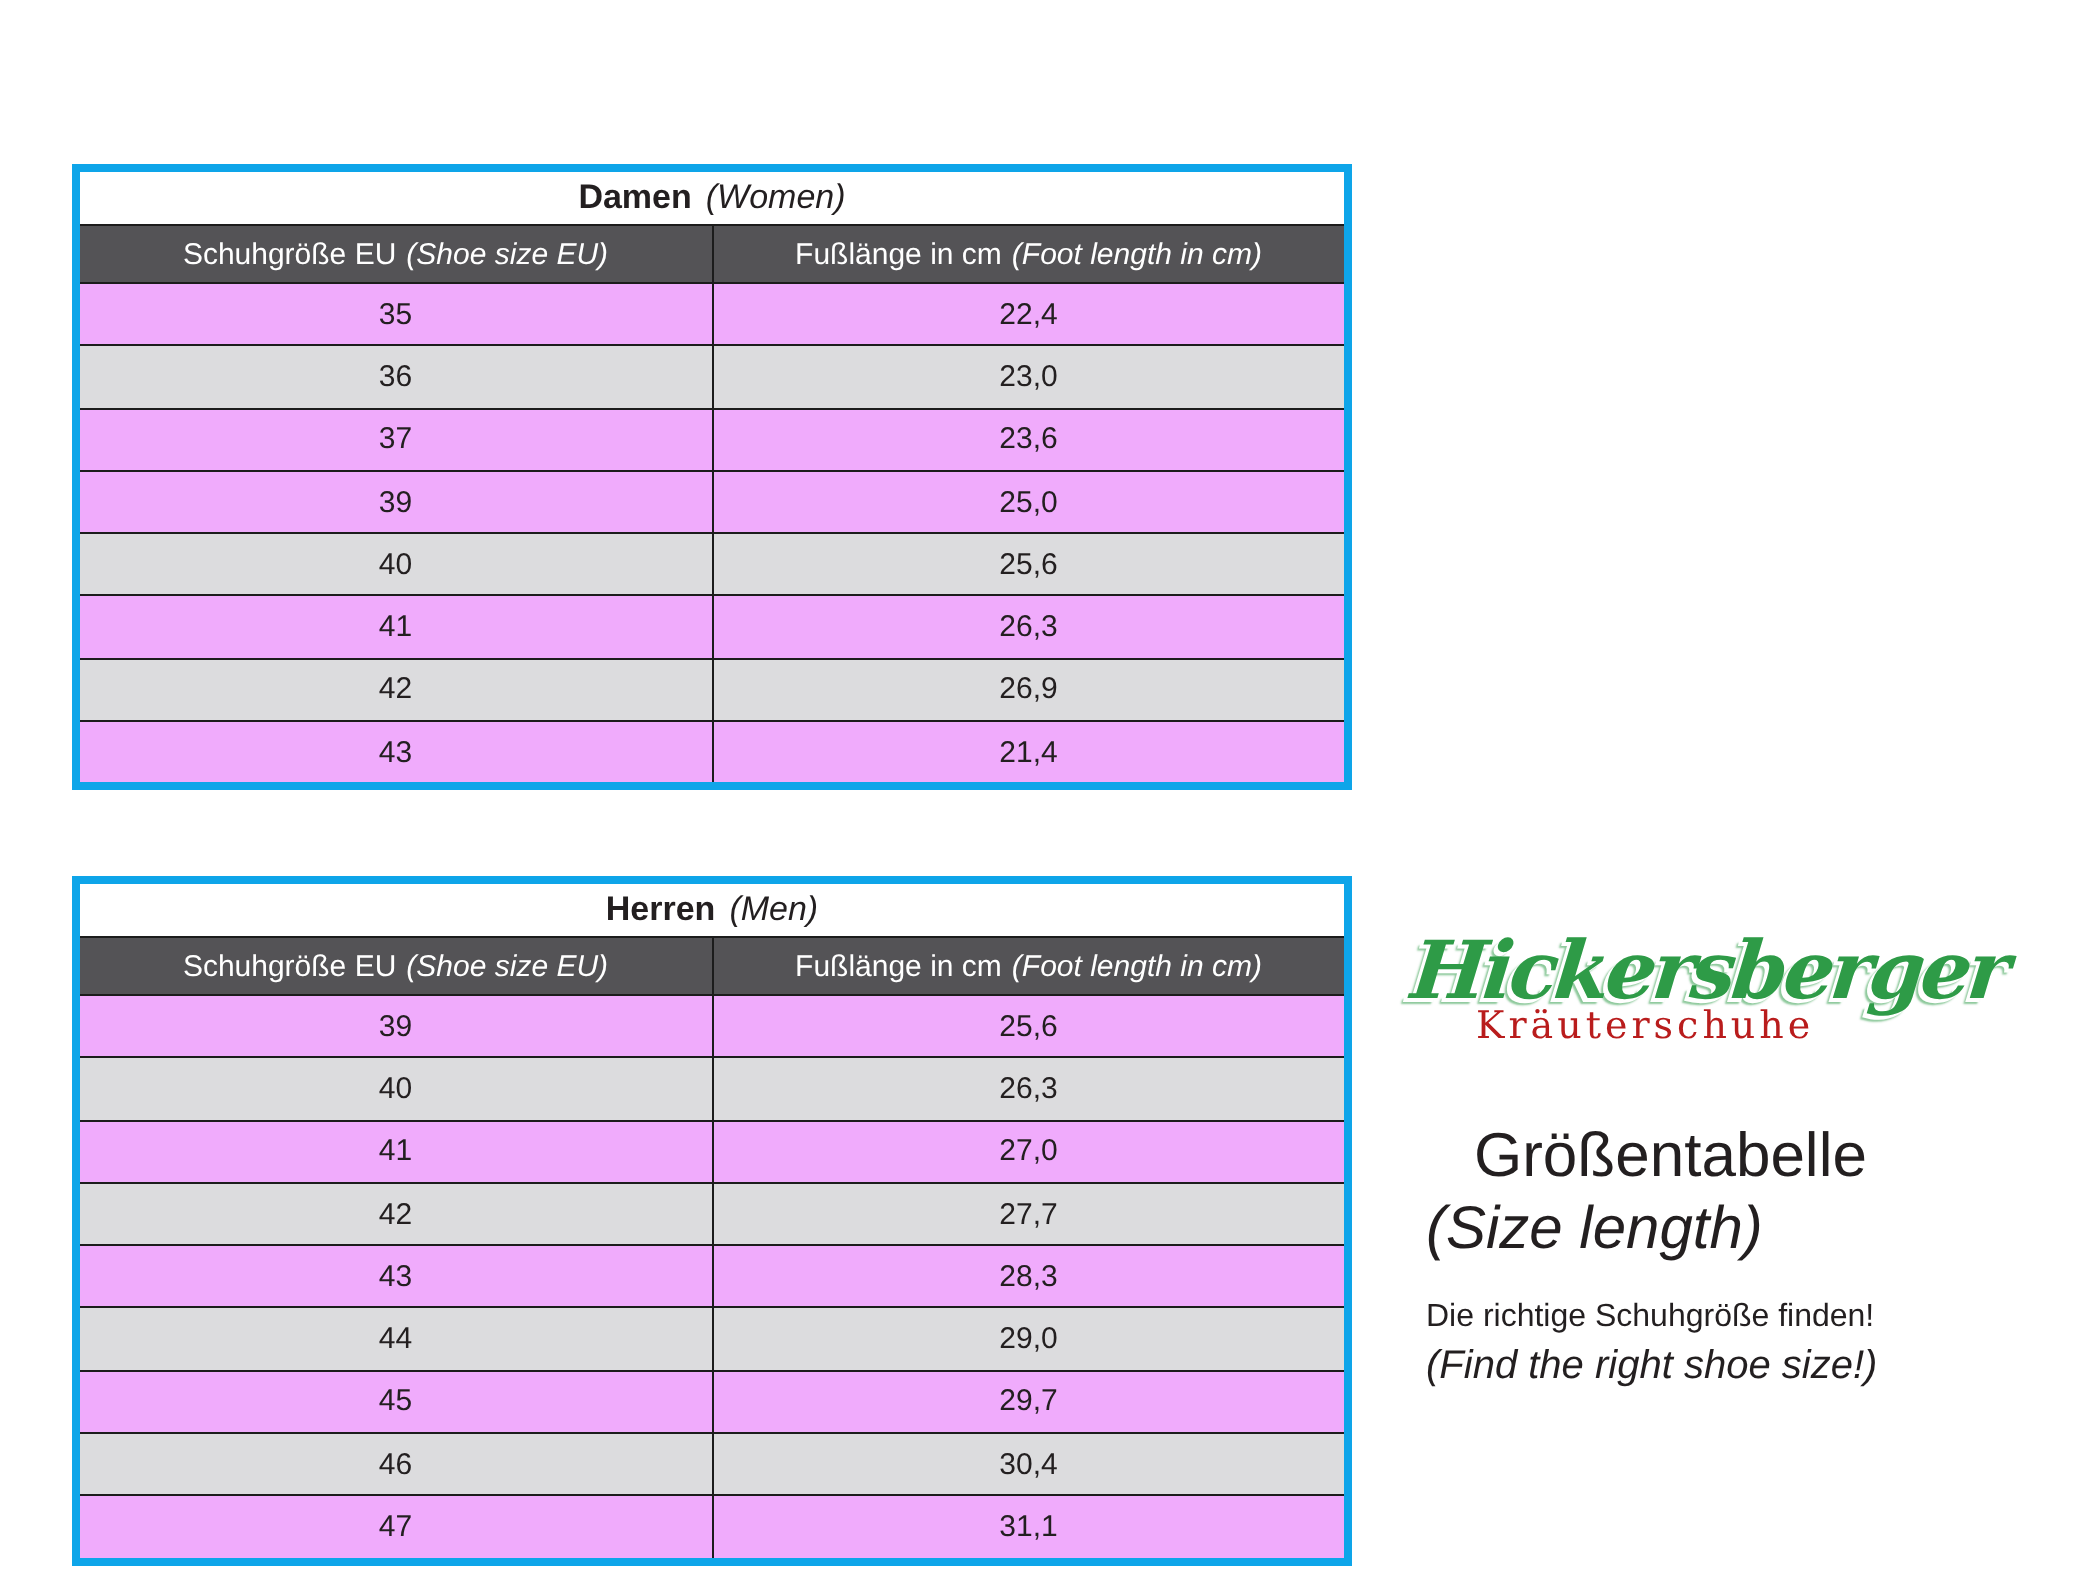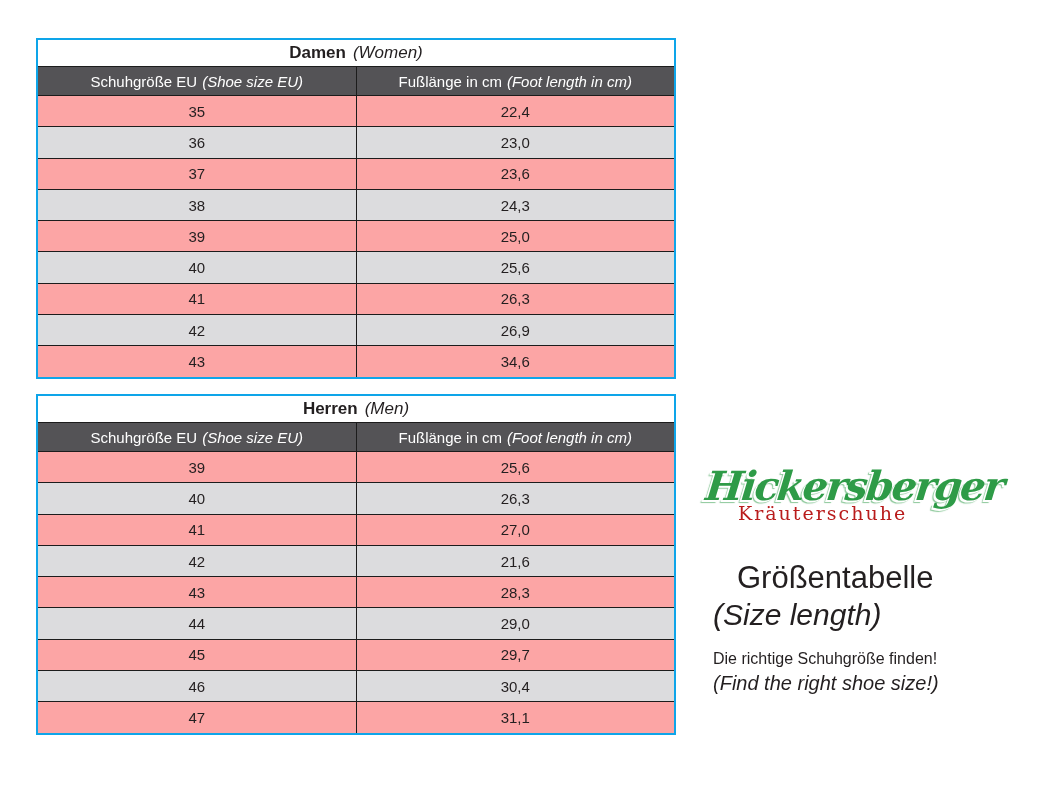--- a/index.html
+++ b/index.html
@@ -28,21 +28,21 @@
   }
   table.size-table.damen { top: 38px; }
   table.size-table.herren { top: 394px; }
 
   table.size-table td, table.size-table th {
     border: 1px solid #1c1c1c;
     text-align: center;
     vertical-align: middle;
     padding: 0;
   }
-  table.size-table { border: 2px solid #0ea5e9; }
+  table.size-table { border: 4px solid #0ea5e9; margin-top: 44px; }
 
   tr.title-row td {
     height: 26px;
     background: #ffffff;
     font-size: 17px;
   }
   .title-de { font-weight: bold; }
   .title-en { font-style: italic; margin-left: 7px; }
 
   tr.head-row th {
@@ -51,21 +51,21 @@
     color: #ffffff;
     font-size: 15px;
     font-weight: normal;
   }
   .col-de { font-weight: normal; }
   .col-en { font-style: italic; margin-left: 5px; font-weight: normal; }
 
   tr.data-row td {
     height: 30.3px;
     font-size: 15px;
-    background: #fca5a5;
+    background: #f0abfc;
   }
   tr.data-row.alt td { background: #dcdcde; }
 
   
   .logo {
     position: absolute;
     left: 706px;
     top: 466px;
     width: 300px;
   }
@@ -133,43 +133,39 @@
           <td>22,4</td>
         </tr>
       <tr class="data-row alt">
           <td>36</td>
           <td>23,0</td>
         </tr>
       <tr class="data-row">
           <td>37</td>
           <td>23,6</td>
         </tr>
-      <tr class="data-row alt">
-          <td>38</td>
-          <td>24,3</td>
-        </tr>
       <tr class="data-row">
           <td>39</td>
           <td>25,0</td>
         </tr>
       <tr class="data-row alt">
           <td>40</td>
           <td>25,6</td>
         </tr>
       <tr class="data-row">
           <td>41</td>
           <td>26,3</td>
         </tr>
       <tr class="data-row alt">
           <td>42</td>
           <td>26,9</td>
         </tr>
       <tr class="data-row">
           <td>43</td>
-          <td>34,6</td>
+          <td>21,4</td>
         </tr>
     </tbody>
   </table>
 
   <table class="size-table herren">
     <tbody>
       <tr class="title-row">
         <td colspan="2">
           <span class="title-de">Herren</span><span class="title-en">(Men)</span>
         </td>
@@ -189,21 +185,21 @@
       <tr class="data-row alt">
           <td>40</td>
           <td>26,3</td>
         </tr>
       <tr class="data-row">
           <td>41</td>
           <td>27,0</td>
         </tr>
       <tr class="data-row alt">
           <td>42</td>
-          <td>21,6</td>
+          <td>27,7</td>
         </tr>
       <tr class="data-row">
           <td>43</td>
           <td>28,3</td>
         </tr>
       <tr class="data-row alt">
           <td>44</td>
           <td>29,0</td>
         </tr>
       <tr class="data-row">

